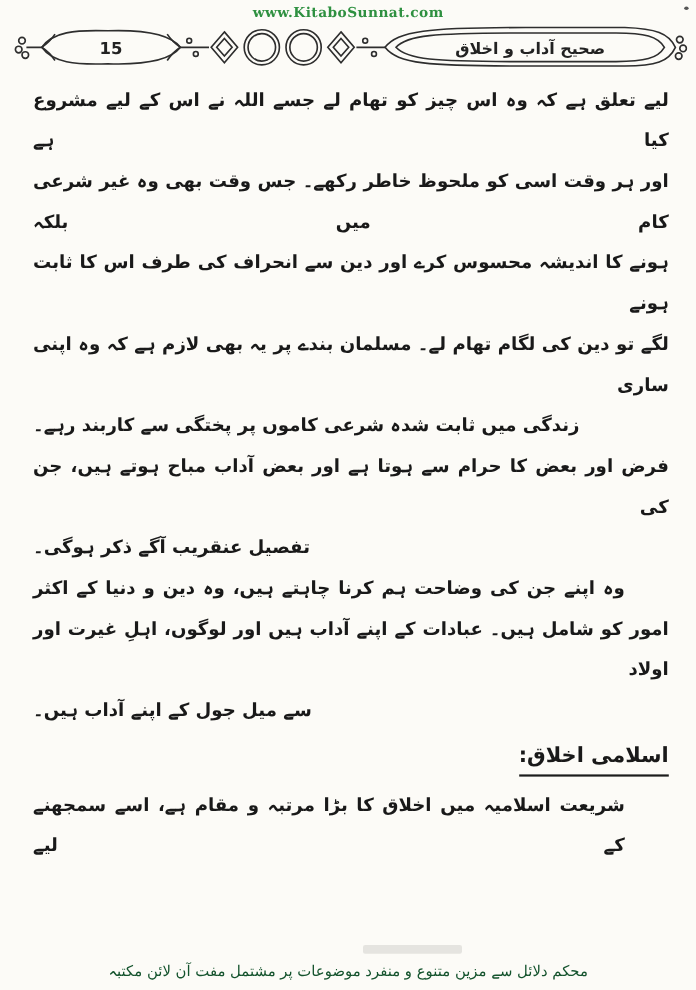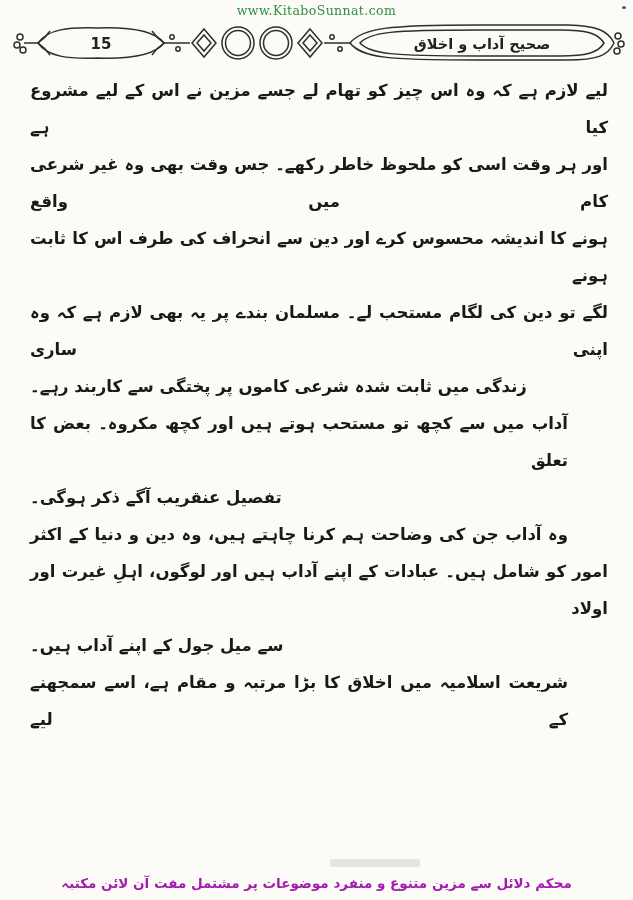--- a/index.html
+++ b/index.html
@@ -4,21 +4,21 @@
 <style>
   html,body { margin:0; padding:0; }
   body { width:633px; height:900px; background:#e8e8e6; font-family:"DejaVu Sans", sans-serif; }
   .page {
     position:relative; width:633px; height:900px; overflow:hidden;
     background:#fcfbf7; color:#1c1c1c;
   }
   
   .site-url {
     text-align:center; padding-top:3px;
-    font-family:"DejaVu Serif", serif; font-weight:normal;
+    font-family:"DejaVu Serif", serif; font-weight:bold;
     font-size:12.5px; letter-spacing:0.4px; color:#2e9040;
   }
   .ornament-band { display:block; margin:1px auto 0 auto; }
   .ornament-band path, .ornament-band circle, .ornament-band line {
     fill:none; stroke:#2e2e2e; stroke-width:1.5;
   }
   .ornament-band text { fill:#222; stroke:none; font-family:"DejaVu Sans", sans-serif; }
   .dot-tr { position:absolute; top:6px; right:7px; width:4px; height:3px; background:#555; border-radius:50%; }
   
   .body-text {
@@ -31,21 +31,21 @@
   .indent { padding-right:40px; }
   .heading-row { text-align:right; margin:9px 0 7px 0; line-height:28px; }
   .heading-row .hd {
     display:inline-block; font-size:19px; font-weight:bold;
     border-bottom:2px solid #1c1c1c; padding-bottom:3px;
   }
   
   .page-footer {
     position:absolute; left:0; bottom:9px; width:100%;
     text-align:center; direction:rtl;
-    color:#a21caf; font-weight:bold; font-size:13.5px;
+    color:#14532d; font-weight:normal; font-size:13.5px;
   }
   .watermark-smudge {
     position:absolute; bottom:33px; left:330px; width:90px; height:8px;
     background:#b9b9b4; opacity:0.35; border-radius:2px;
   }
 </style>
 </head>
 <body>
 
 <div class="page">
@@ -94,38 +94,41 @@
     <g>
       <circle cx="610" cy="17" r="3"></circle>
       <circle cx="613" cy="25" r="3"></circle>
       <circle cx="609" cy="32" r="3"></circle>
     </g>
   </svg>
 
   <div class="body-text">
 
     <div>
-      <div class="tline">لیے لازم ہے کہ وہ اس چیز کو تھام لے جسے مزین نے اس کے لیے مشروع کیا ہے</div>
-      <div class="tline">اور ہر وقت اسی کو ملحوظ خاطر رکھے۔ جس وقت بھی وہ غیر شرعی کام میں واقع</div>
+      <div class="tline">لیے تعلق ہے کہ وہ اس چیز کو تھام لے جسے اللہ نے اس کے لیے مشروع کیا ہے</div>
+      <div class="tline">اور ہر وقت اسی کو ملحوظ خاطر رکھے۔ جس وقت بھی وہ غیر شرعی کام میں بلکہ</div>
       <div class="tline">ہونے کا اندیشہ محسوس کرے اور دین سے انحراف کی طرف اس کا ثابت ہونے</div>
-      <div class="tline">لگے تو دین کی لگام مستحب لے۔ مسلمان بندے پر یہ بھی لازم ہے کہ وہ اپنی ساری</div>
+      <div class="tline">لگے تو دین کی لگام تھام لے۔ مسلمان بندے پر یہ بھی لازم ہے کہ وہ اپنی ساری</div>
       <div class="eline">زندگی میں ثابت شدہ شرعی کاموں پر پختگی سے کاربند رہے۔</div>
     </div>
 
     <div>
-      <div class="tline indent">آداب میں سے کچھ تو مستحب ہوتے ہیں اور کچھ مکروہ۔ بعض کا تعلق</div>
+      <div class="tline">فرض اور بعض کا حرام سے ہوتا ہے اور بعض آداب مباح ہوتے ہیں، جن کی</div>
       <div class="eline">تفصیل عنقریب آگے ذکر ہوگی۔</div>
     </div>
 
     <div>
-      <div class="tline indent">وہ آداب جن کی وضاحت ہم کرنا چاہتے ہیں، وہ دین و دنیا کے اکثر</div>
+      <div class="tline indent">وہ اپنے جن کی وضاحت ہم کرنا چاہتے ہیں، وہ دین و دنیا کے اکثر</div>
       <div class="tline">امور کو شامل ہیں۔ عبادات کے اپنے آداب ہیں اور لوگوں، اہلِ غیرت اور اولاد</div>
       <div class="eline">سے میل جول کے اپنے آداب ہیں۔</div>
     </div>
 
+    <div class="heading-row">
+      <span class="hd">اسلامی اخلاق:</span>
+    </div>
 
     <div>
       <div class="tline indent">شریعت اسلامیہ میں اخلاق کا بڑا مرتبہ و مقام ہے، اسے سمجھنے کے لیے</div>
 
     </div>
 
   </div>
 
   <div class="watermark-smudge"></div>
 

